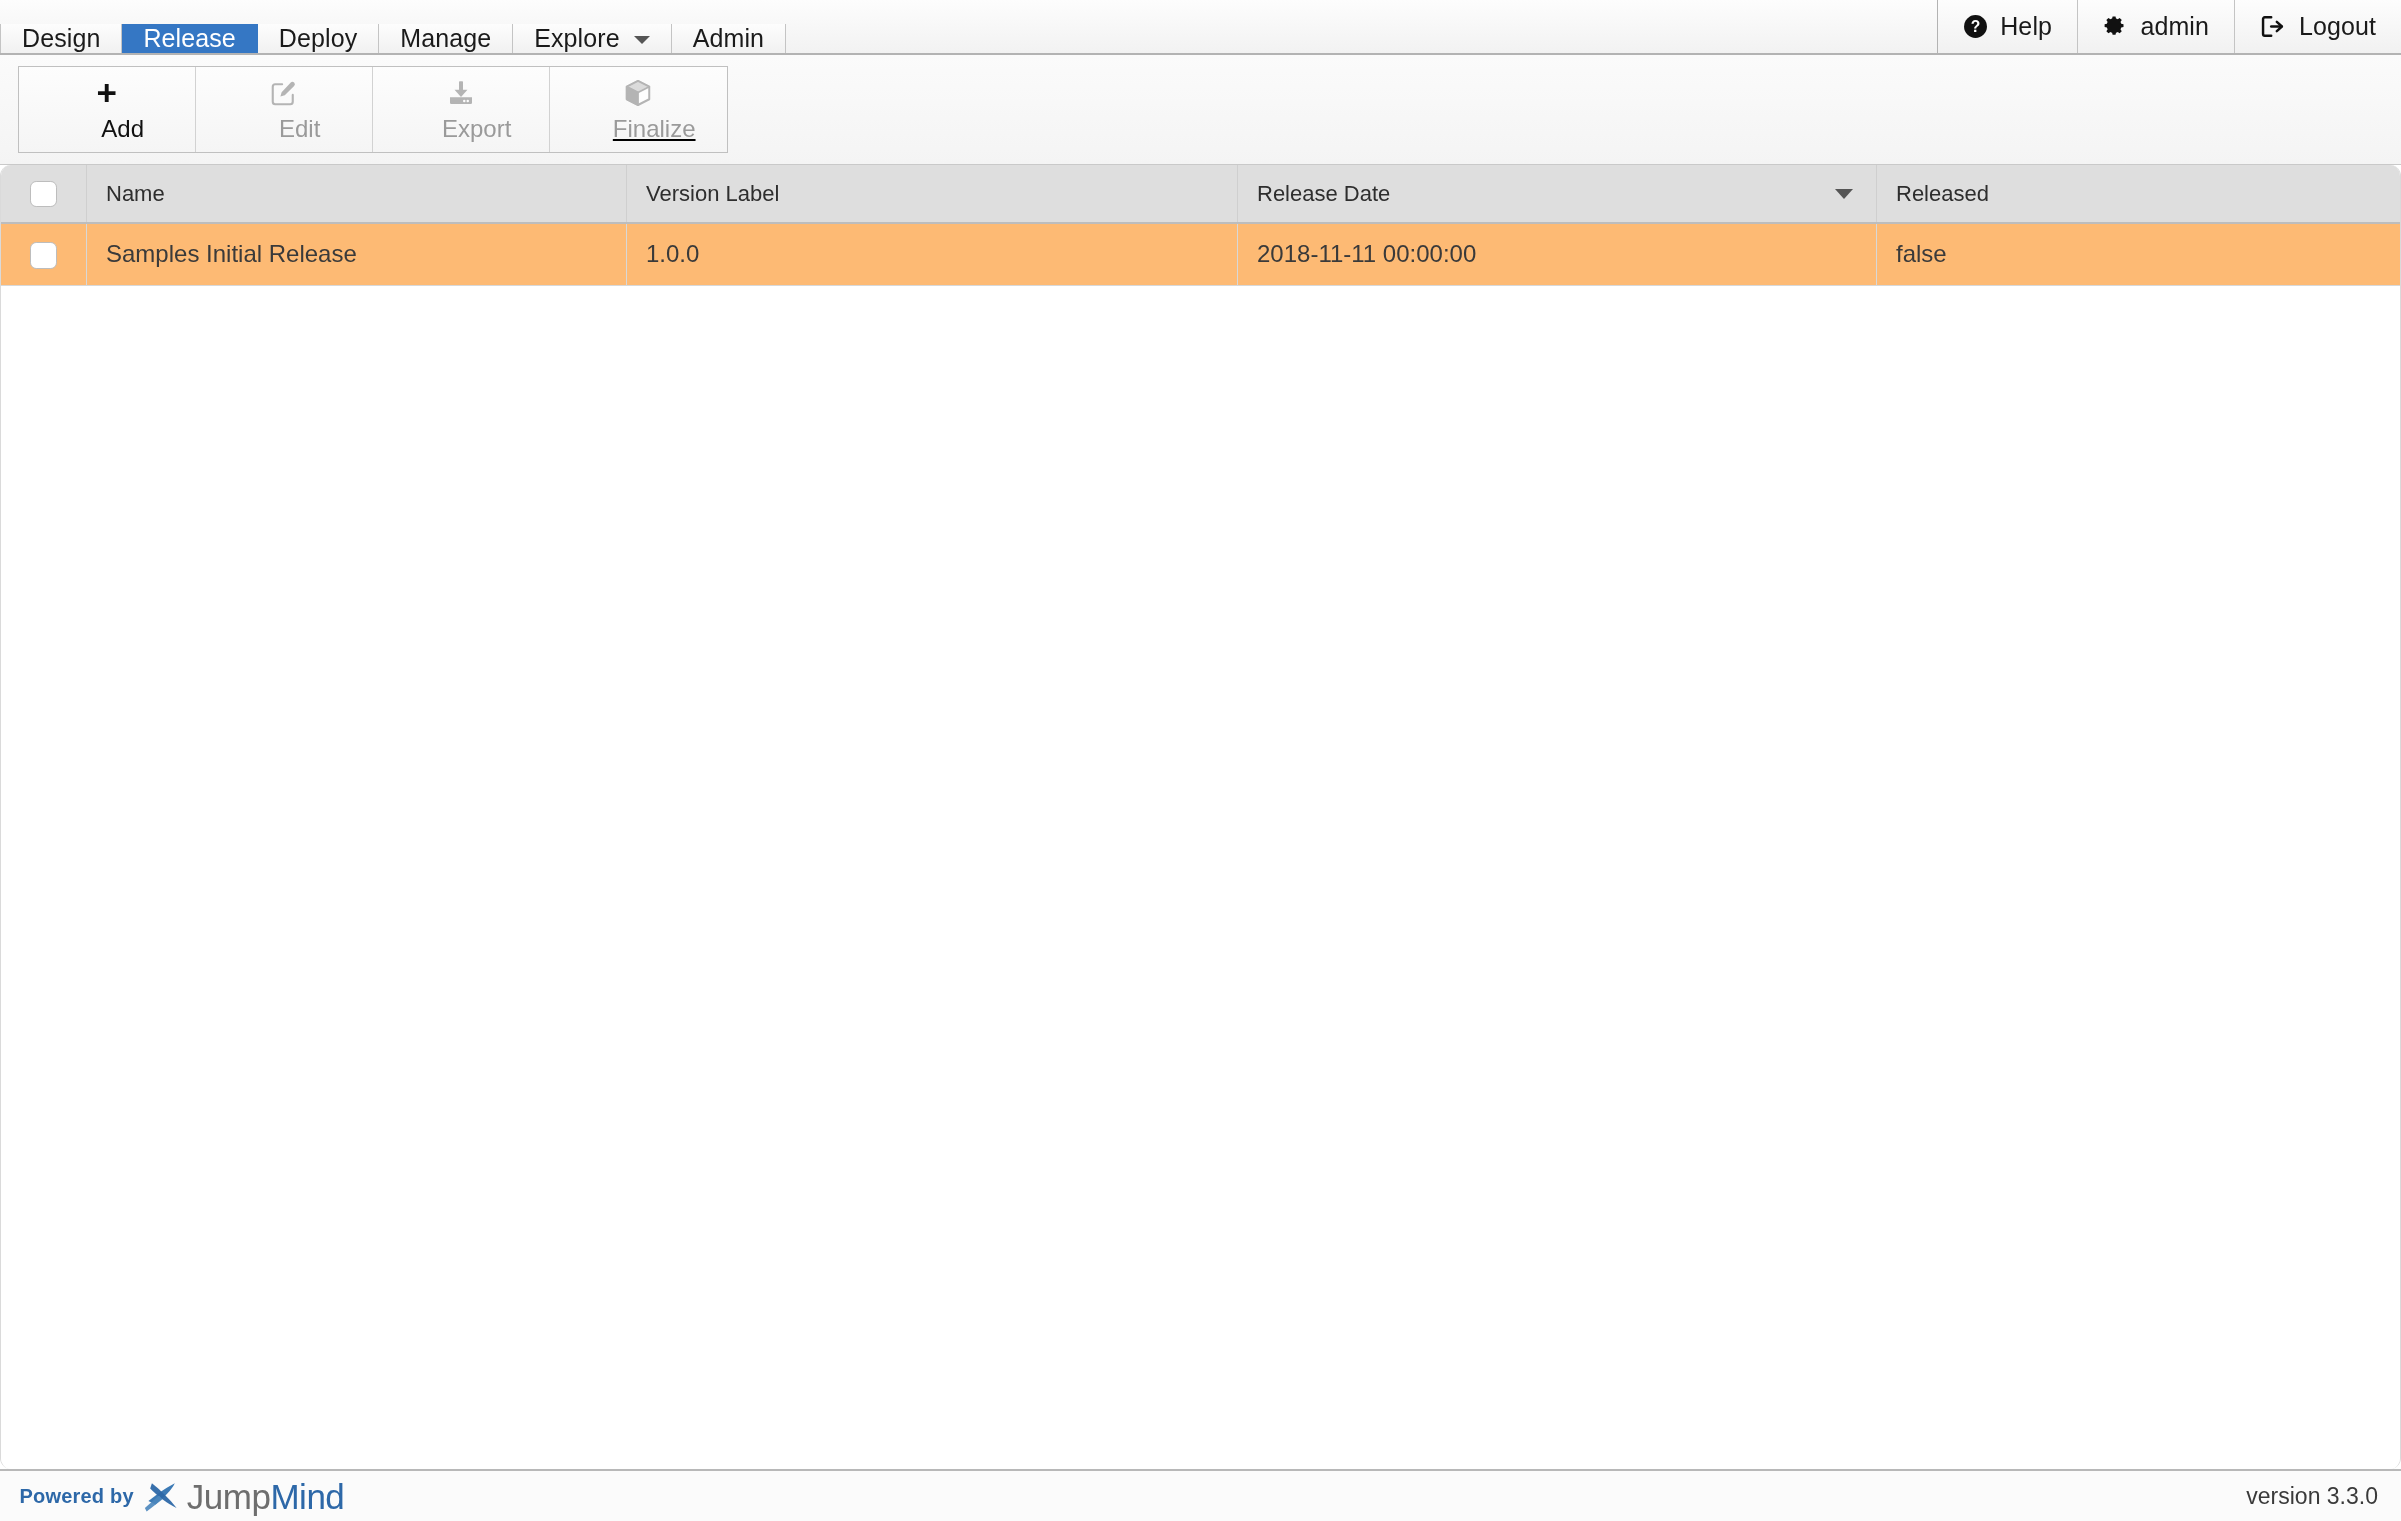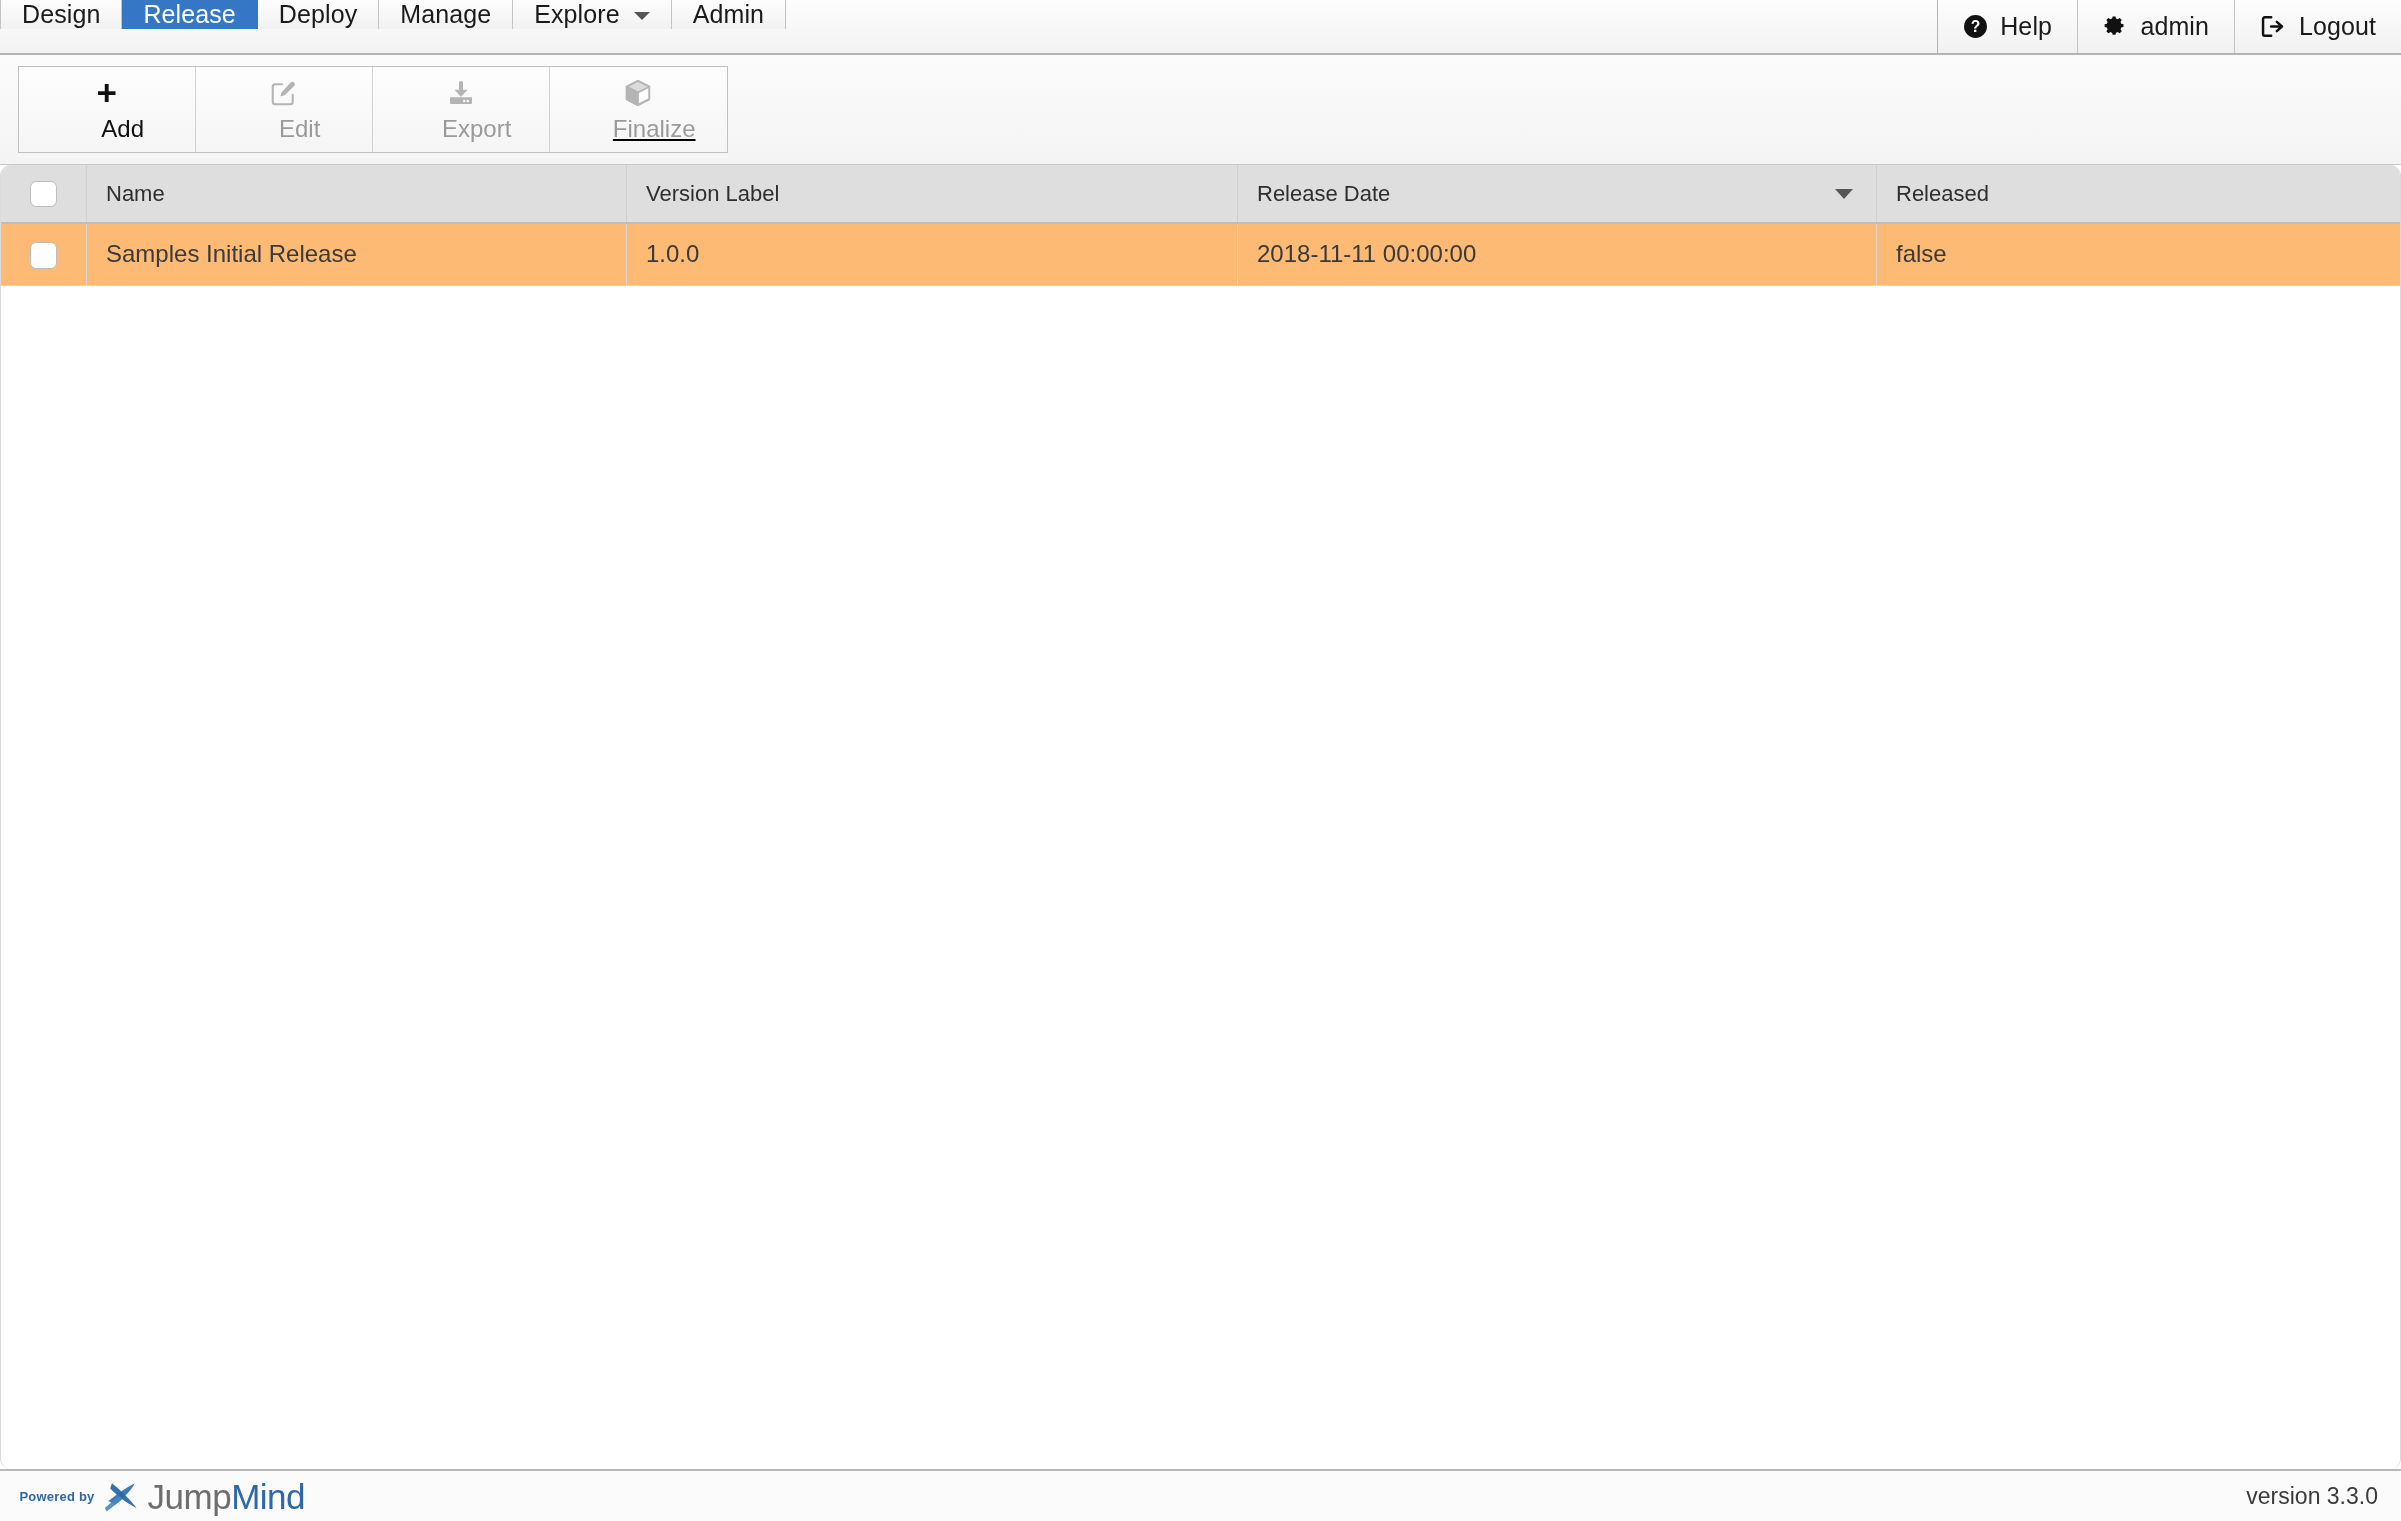--- a/index.html
+++ b/index.html
@@ -26,21 +26,21 @@
     height: 55px;
     min-height: 55px;
     display: flex;
     align-items: stretch;
     background: #ffffff;
     border-bottom: 2.7px solid #b3b3b3;
     position: relative;
   }
   .nav-group {
     display: flex;
-    align-items: flex-start;
+    align-items: flex-end;
     flex: 1 1 auto;
     min-width: 0;
     border: 1.8px solid #b3b3b3;
     border-left: none;
     border-top: none;
     border-bottom: none;
     margin-right: 0;
     background: linear-gradient(to bottom, #fdfdfd 0%, #f2f2f2 100%);
   }
   .nav-item {
@@ -212,21 +212,21 @@
     min-height: 53px;
     display: flex;
     align-items: center;
     justify-content: space-between;
     padding: 0 23px 0 19.5px;
     background: #fbfbfb;
     border-top: 2.7px solid #b8b8b8;
   }
   .brand { display: flex; align-items: center; gap: 3.5px; }
   .brand-pre {
-    font-size: 13px;
+    font-size: 20px;
     font-weight: bold;
     color: #2d68a8;
     letter-spacing: 0.2px;
   }
   .brand-word { font-size: 35px; font-weight: 500; letter-spacing: -0.5px; display: flex; }
   .brand-jump { color: #6e6e6e; }
   .brand-m { color: #2d68a8; }
   .brand-ind { color: #2d68a8; }
   .version { font-size: 23px; color: #3a3a3a; }
 </style>

